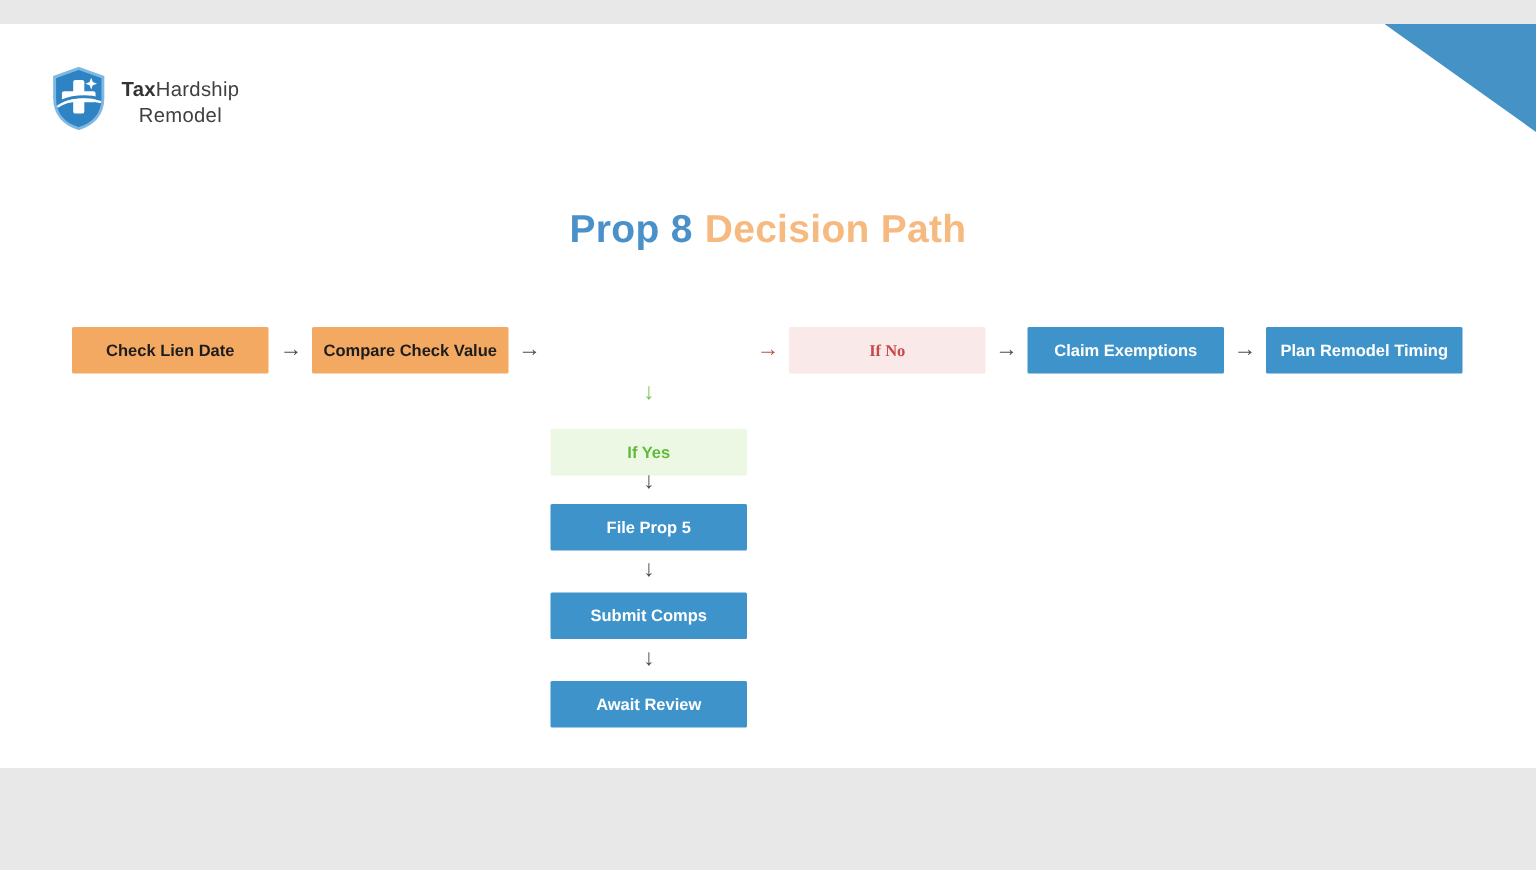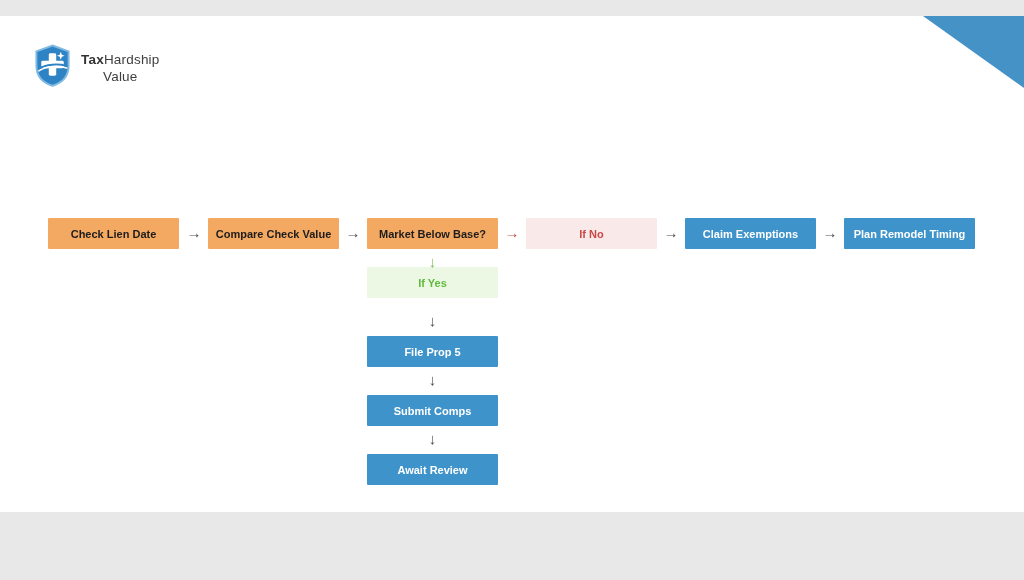--- a/index.html
+++ b/index.html
@@ -108,39 +108,41 @@
         <path d="M20 1.5 L36.5 7.5 V22 C36.5 33 29.8 39.8 20 42.8 C10.2 39.8 3.5 33 3.5 22 V7.5 Z" fill="#2E83C4" stroke="#7FB9E2" stroke-width="2"></path>
         <rect x="16.2" y="9.5" width="7.6" height="23" rx="1.5" fill="#FFFFFF"></rect>
         <rect x="8.5" y="17.2" width="23" height="7.6" rx="1.5" fill="#FFFFFF"></rect>
         <path d="M6 25.5 C13 20.5 26 20 34.5 22.5" fill="none" stroke="#2E83C4" stroke-width="2" stroke-linecap="round"></path>
         <path d="M6 27.5 C13 22.5 26 22 34.5 24.5" fill="none" stroke="#FFFFFF" stroke-width="1.6" stroke-linecap="round"></path>
         <path d="M28.5 8 l1.1 2.9 2.9 1.1 -2.9 1.1 -1.1 2.9 -1.1 -2.9 -2.9 -1.1 2.9 -1.1 Z" fill="#FFFFFF"></path>
       </svg>
     </span>
     <div class="logo-text">
       <div><span class="b">Tax</span><span>Hardship</span></div>
-      <div>Value</div>
+      <div>Remodel</div>
     </div>
   </div>
 
+  <div class="title">
+    <span class="t1">Prop 8</span><span class="t2">Decision Path</span>
+  </div>
 
   <div class="node orange" style="left:48px;  top:202px;">Check Lien Date</div>
   <div class="node orange" style="left:208px; top:202px;">Compare Check Value</div>
-  <div class="node orange" style="left:367px; top:202px;">Market Below Base?</div>
-  <div class="node pink" style="left:526px; top:202px;">If No</div>
+  <div class="node pink" style="left:526px; top:202px;font-family:Liberation Serif, serif;">If No</div>
   <div class="node blue" style="left:844px; top:202px;">Plan Remodel Timing</div>
   <div class="node blue" style="left:685px; top:202px;">Claim Exemptions</div>
 
   <span class="arrow h" style="left:180px;">→</span>
   <span class="arrow h" style="left:339px;">→</span>
   <span class="arrow h red" style="left:498px;">→</span>
   <span class="arrow h" style="left:657px;">→</span>
   <span class="arrow h" style="left:816px;">→</span>
 
-  <div class="node green" style="left:367px; top:251px;">If Yes</div>
+  <div class="node green" style="left:367px; top:270px;">If Yes</div>
   <div class="node blue" style="left:367px; top:320px;">File Prop 5</div>
   <div class="node blue" style="left:367px; top:438px;">Await Review</div>
   <div class="node blue" style="left:367px; top:379px;">Submit Comps</div>
 
   <span class="arrow v greenArrow" style="top:237px;">↓</span>
   <span class="arrow v" style="top:296px;">↓</span>
   <span class="arrow v" style="top:355px;">↓</span>
   <span class="arrow v" style="top:414px;">↓</span>
 
 </div>

